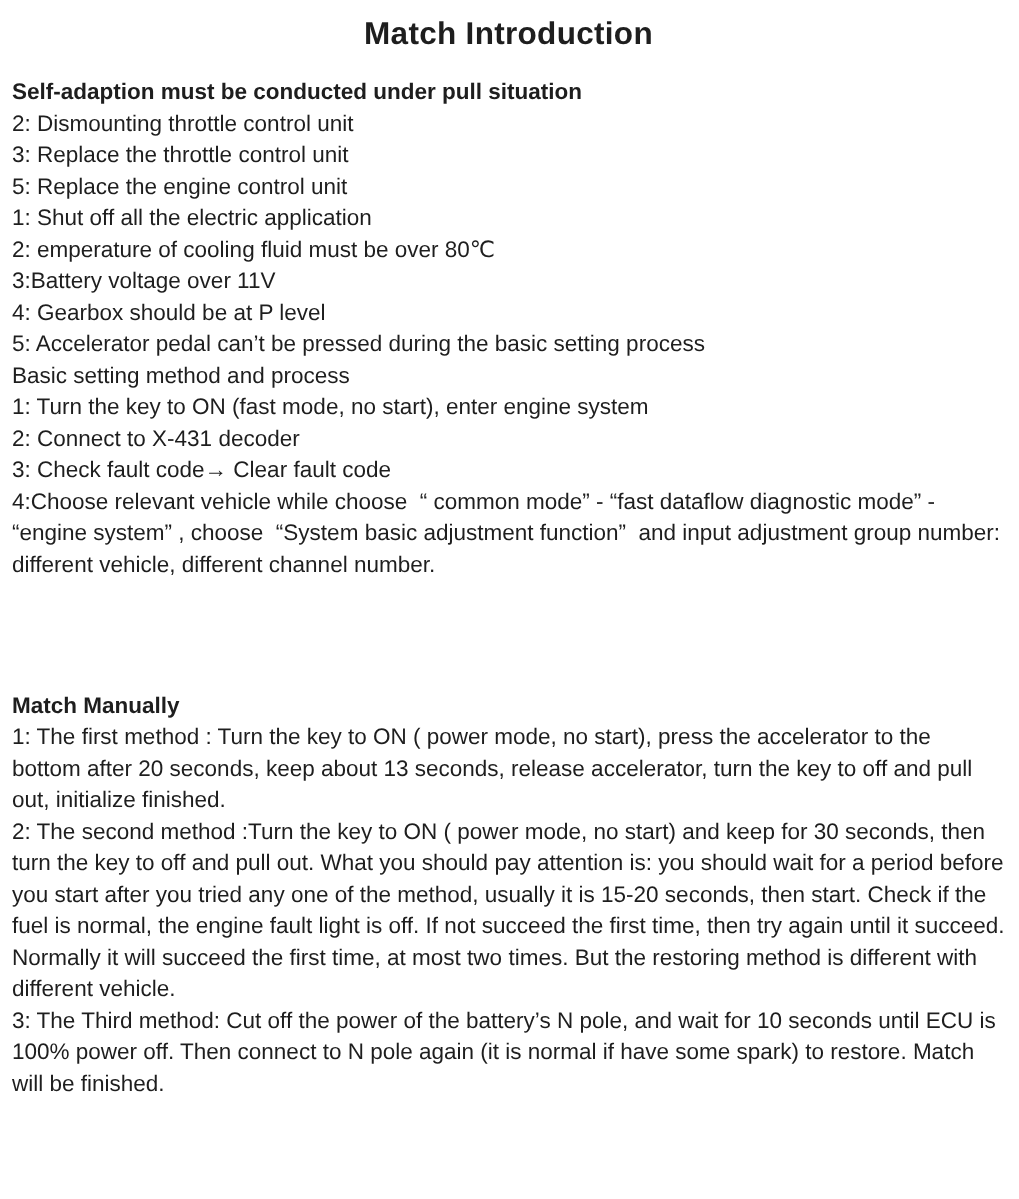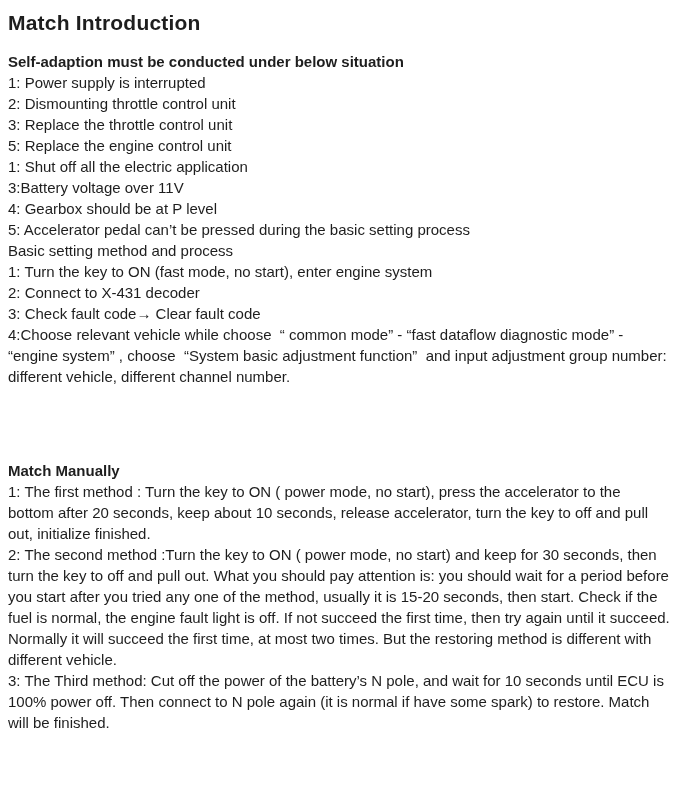--- a/index.html
+++ b/index.html
@@ -11,20 +11,21 @@
     width: 679px;
     height: 799px;
     overflow: hidden;
     font-family: "Liberation Sans", "DejaVu Sans", sans-serif;
     color: #1e1e1e;
   }
   .page {
     padding: 7px 9px 0 8px;
   }
   .doc-title {
+    text-align: center;
     font-size: 21px;
     font-weight: 700;
     line-height: 27px;
     margin: 2px 0 15px 0;
     letter-spacing: 0.2px;
   }
   .section { }
   .section-heading {
     font-size: 15px;
     font-weight: 700;
@@ -42,36 +43,36 @@
   }
 </style>
 </head>
 <body>
 
 <div class="page">
 
   <div class="doc-title">Match Introduction</div>
 
   <div class="section section-self-adaption">
-    <div class="section-heading">Self-adaption must be conducted under below situation</div>
-    <div class="line">1: Power supply is interrupted</div>
+    <div class="section-heading">Self-adaption must be conducted under pull situation</div>
     <div class="line">2: Dismounting throttle control unit</div>
     <div class="line">3: Replace the throttle control unit</div>
     <div class="line">5: Replace the engine control unit</div>
     <div class="line">1: Shut off all the electric application</div>
+    <div class="line">2: emperature of cooling fluid must be over 80℃</div>
     <div class="line">3:Battery voltage over 11V</div>
     <div class="line">4: Gearbox should be at P level</div>
     <div class="line">5: Accelerator pedal can’t be pressed during the basic setting process</div>
     <div class="line">Basic setting method and process</div>
     <div class="line">1: Turn the key to ON (fast mode, no start), enter engine system</div>
     <div class="line">2: Connect to X-431 decoder</div>
     <div class="line">3: Check fault code→ Clear fault code</div>
     <div class="line">4:Choose relevant vehicle while choose  “ common mode” - “fast dataflow diagnostic mode” - “engine system” , choose  “System basic adjustment function”  and input adjustment group number: different vehicle, different channel number.</div>
   </div>
 
   <div class="section section-match-manually">
     <div class="section-heading">Match Manually</div>
-    <div class="line">1: The first method : Turn the key to ON ( power mode, no start), press the accelerator to the bottom after 20 seconds, keep about 10 seconds, release accelerator, turn the key to off and pull out, initialize finished.</div>
+    <div class="line">1: The first method : Turn the key to ON ( power mode, no start), press the accelerator to the bottom after 20 seconds, keep about 13 seconds, release accelerator, turn the key to off and pull out, initialize finished.</div>
     <div class="line">2: The second method :Turn the key to ON ( power mode, no start) and keep for 30 seconds, then turn the key to off and pull out. What you should pay attention is: you should wait for a period before you start after you tried any one of the method, usually it is 15-20 seconds, then start. Check if the fuel is normal, the engine fault light is off. If not succeed the first time, then try again until it succeed. Normally it will succeed the first time, at most two times. But the restoring method is different with different vehicle.</div>
     <div class="line">3: The Third method: Cut off the power of the battery’s N pole, and wait for 10 seconds until ECU is 100% power off. Then connect to N pole again (it is normal if have some spark) to restore. Match will be finished.</div>
   </div>
 
 </div>
 
 </body></html>

